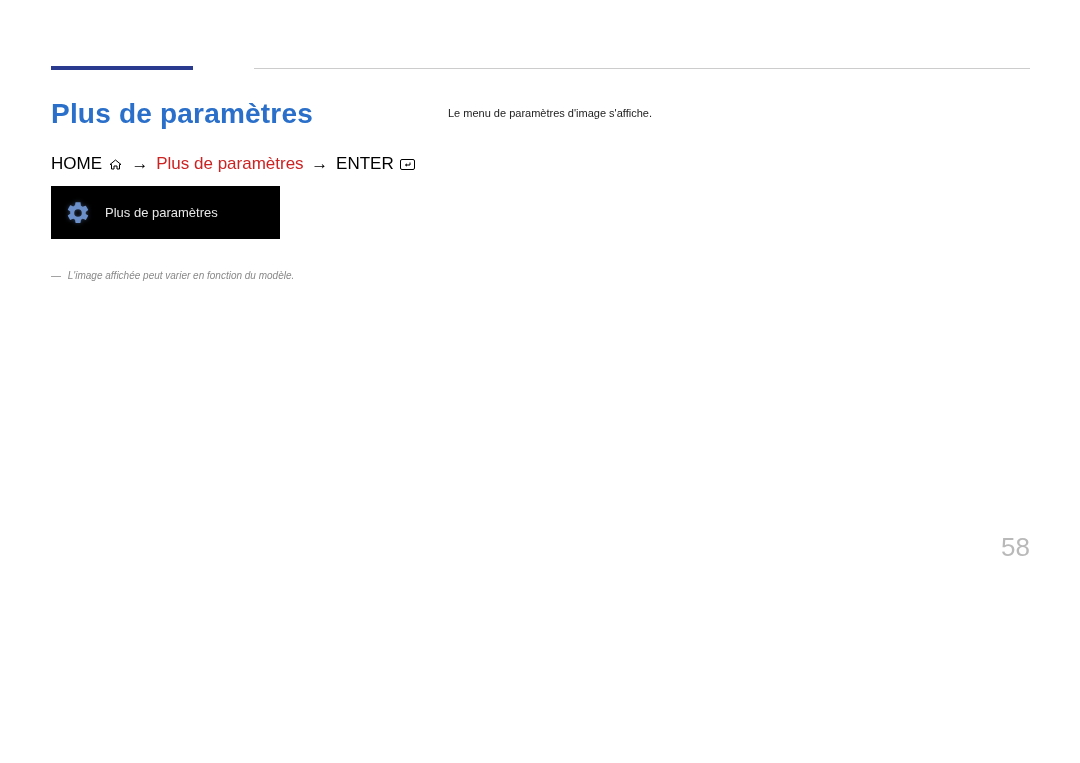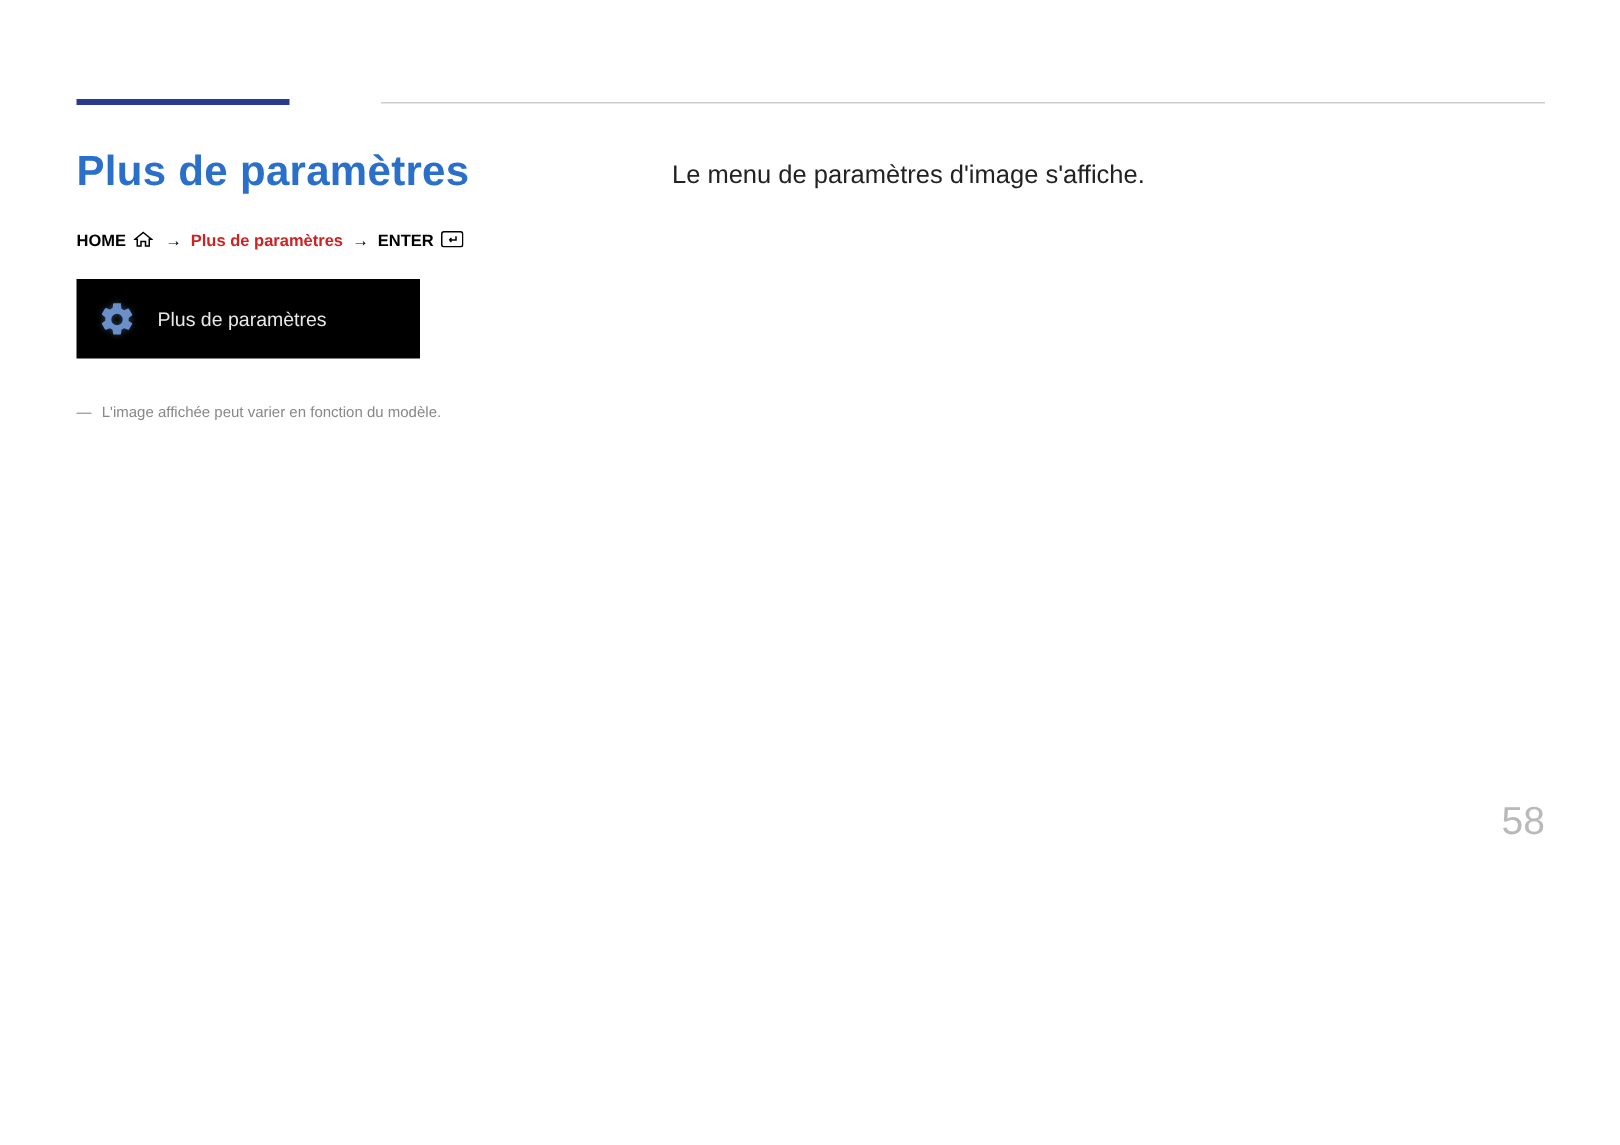--- a/index.html
+++ b/index.html
@@ -1,34 +1,34 @@
 <!DOCTYPE html>
 <html><head>
   <meta charset="utf-8">
   <style>
     * { margin: 0; padding: 0; box-sizing: border-box; }
     html, body { width: 1080px; height: 763px; background: #fff; font-family: Arial, Helvetica, sans-serif; color: #333; }
     .page { position: relative; width: 1080px; height: 595px; }
     .top-bar-accent { position: absolute; left: 51px; top: 66px; width: 142px; height: 4px; background: #2a3b8f; }
     .top-bar-line { position: absolute; left: 254px; top: 68px; right: 50px; height: 1px; background: #ccc; }
     .page-title { position: absolute; left: 51px; top: 98px; font-size: 28px; font-weight: 600; color: #2a6fc9; letter-spacing: 0.2px; }
-    .breadcrumb { position: absolute; left: 51px; top: 154px; font-size: 11px; font-weight: 700; text-align: right; }
+    .breadcrumb { position: absolute; left: 51px; top: 154px; font-size: 17px; font-weight: 400; text-align: right; }
     .breadcrumb .home-label { color: #000; }
     .breadcrumb .home-icon { display: inline-block; vertical-align: middle; margin: 0 2px; }
     .breadcrumb .arrow { color: #000; margin: 0 3px; }
     .breadcrumb .middle { color: #c22; }
     .breadcrumb .enter-label { color: #000; }
     .breadcrumb .enter-icon { display: inline-block; vertical-align: middle; margin-left: 2px; }
     .tile { position: absolute; left: 51px; top: 186px; width: 229px; height: 53px; background: #000; display: flex; align-items: center; }
     .tile .gear-wrap { width: 54px; display: flex; align-items: center; justify-content: center; }
     .tile .gear-wrap svg { filter: drop-shadow(0 0 2px rgba(120,160,220,0.4)); }
     .tile .tile-label { color: #e8e8e8; font-size: 13px; font-weight: 400; }
-    .footnote { position: absolute; left: 51px; top: 270px; font-size: 10px; color: #888; }
+    .footnote { position: absolute; left: 51px; top: 270px; font-size: 10px; color: #888; font-style: italic; }
     .footnote .dash { margin-right: 4px; }
-    .right-desc { position: absolute; left: 448px; top: 107px; font-size: 17px; color: #222; }
+    .right-desc { position: absolute; left: 448px; top: 107px; font-size: 11px; color: #222; }
     .page-number { position: absolute; right: 50px; bottom: 32px; font-size: 26px; color: #b9b9b9; font-weight: 400; margin-left: 36px; }
   </style>
 </head>
 <body>
 
 <div class="page">
 
   <div class="top-bar-accent"></div>
   <div class="top-bar-line"></div>
 

